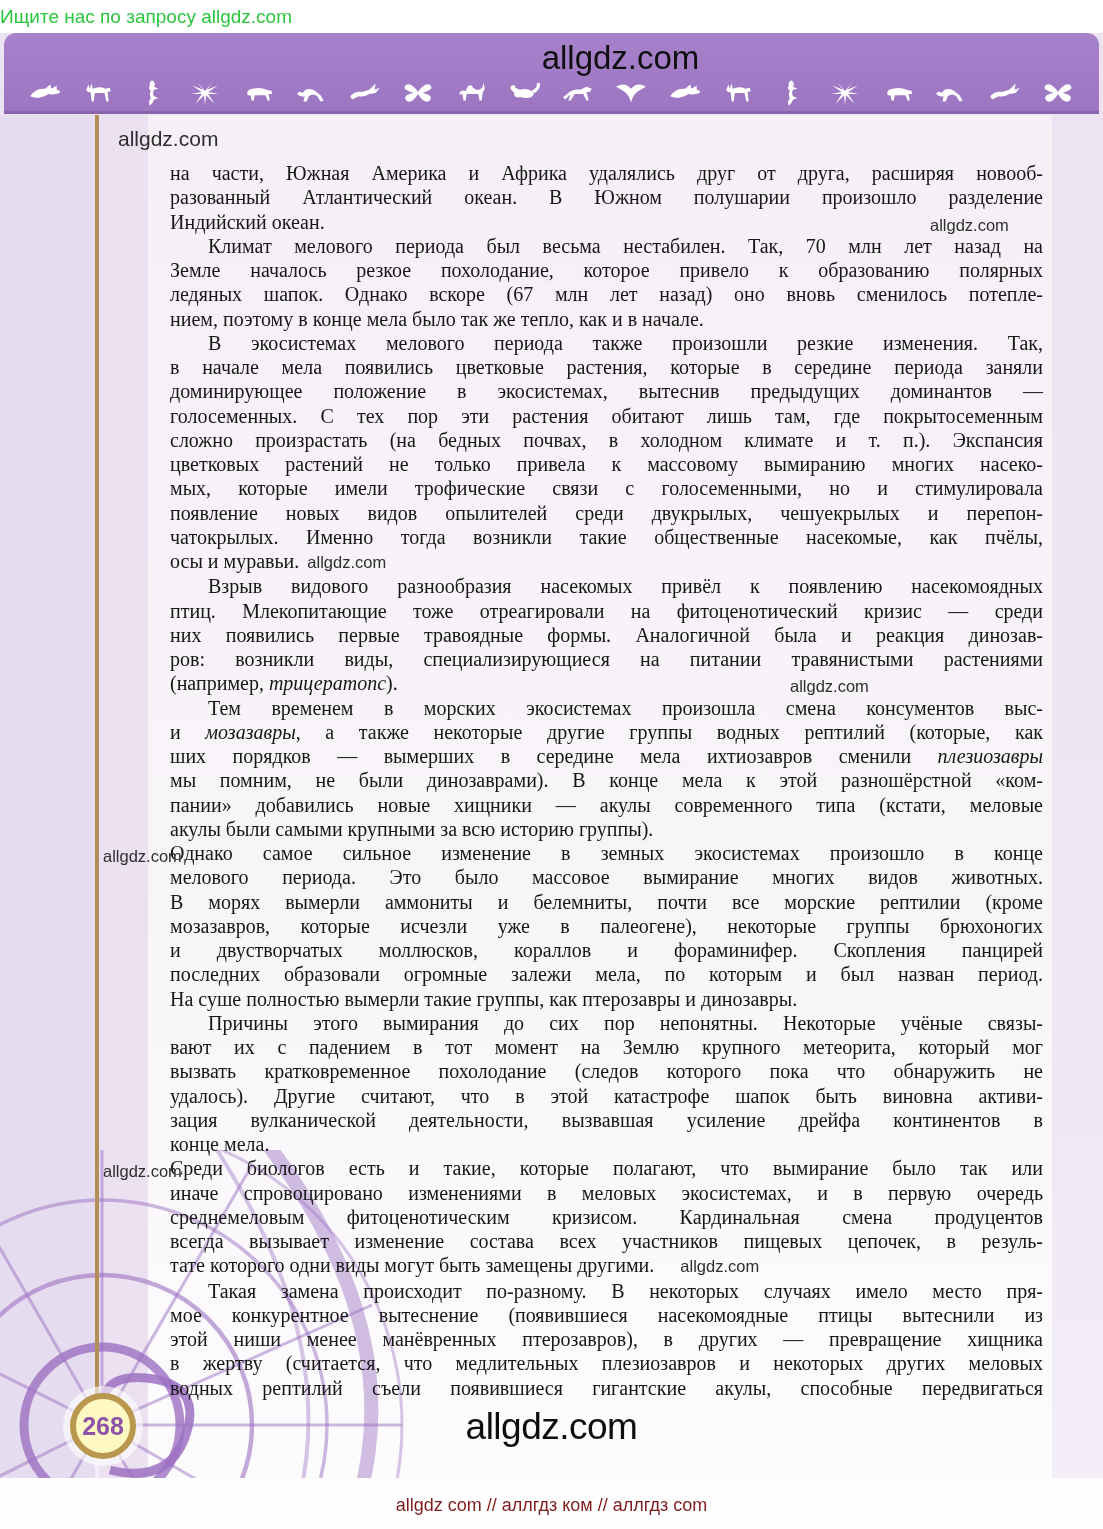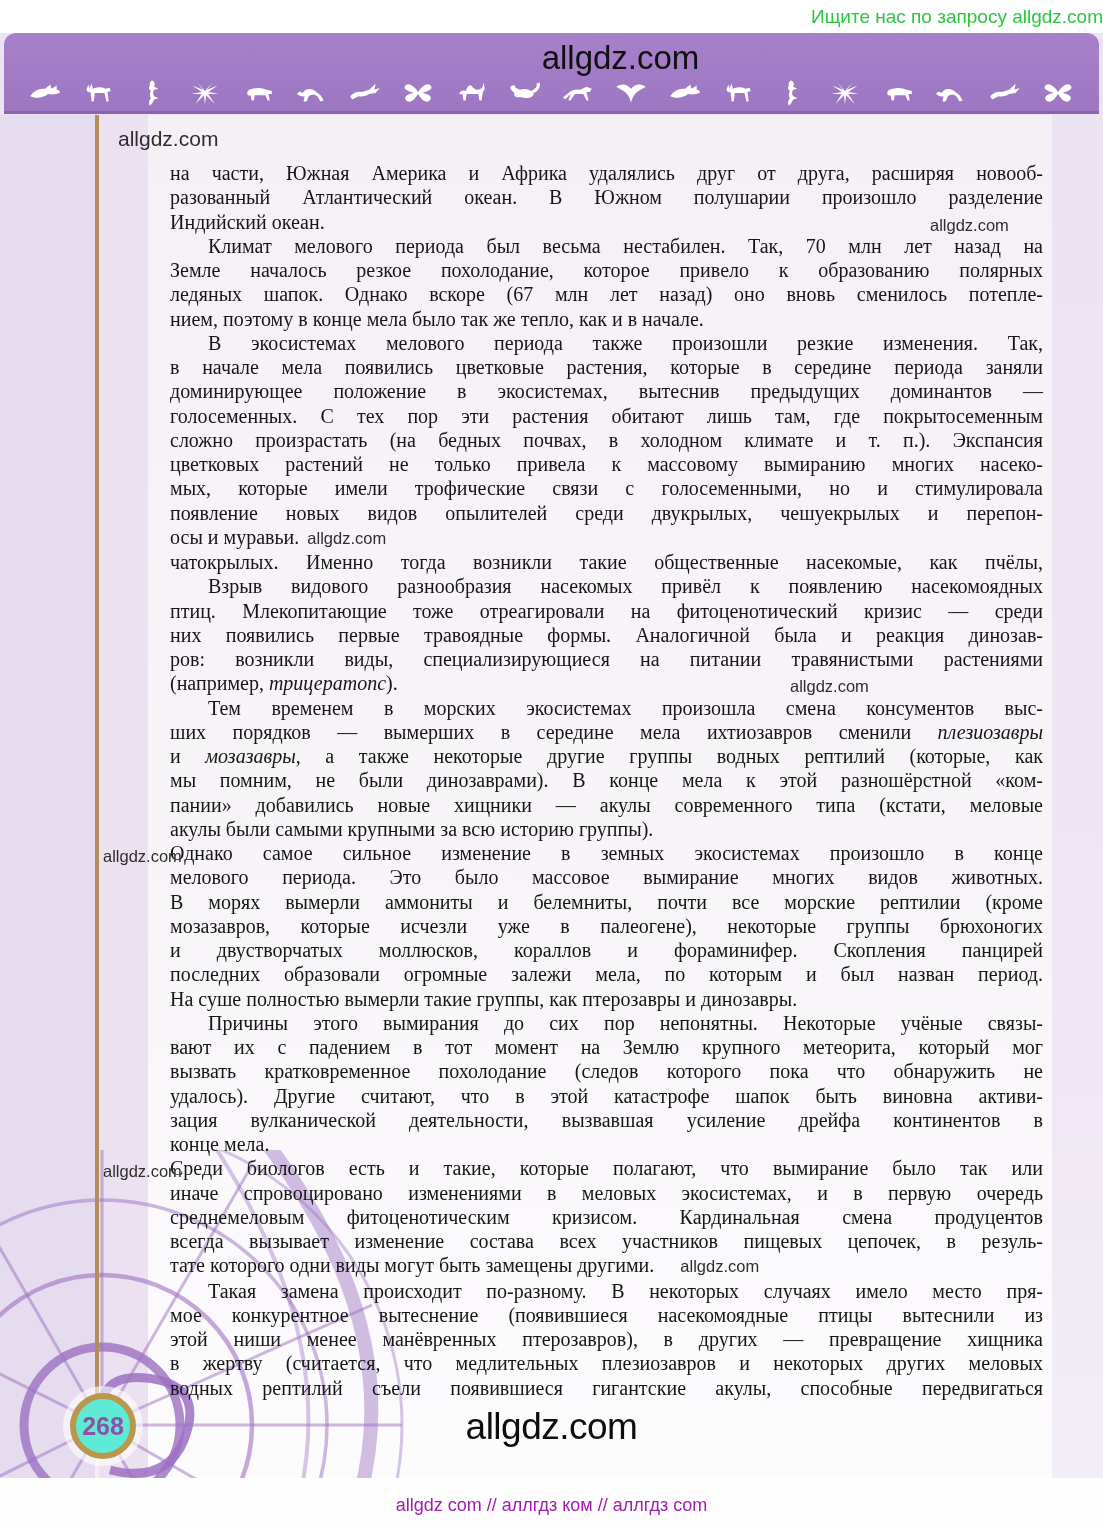--- a/index.html
+++ b/index.html
@@ -1,59 +1,59 @@
 <!DOCTYPE html>
 <html><head>
 <meta charset="utf-8">
 <style>
   html,body{margin:0;padding:0;}
   body{width:1103px;height:1529px;position:relative;overflow:hidden;
        background:linear-gradient(180deg,#ece3f2 0%,#eee6f3 60%,#f3eef7 100%);
        font-family:"Liberation Sans",sans-serif;}
   .top-strip{position:absolute;left:0;top:0;width:1103px;height:33px;background:#ffffff;}
-  .top-note{position:absolute;left:0;top:6px;width:100%;text-align:right;
+  .top-note{position:absolute;left:0;top:6px;width:100%;text-align:left;
             font-size:19px;color:#2cc63e;}
   .purple-bar{position:absolute;left:4px;top:33px;width:1095px;height:81px;
               background:linear-gradient(180deg,#aондо 0,#fff 0);}
   .purple-bar{background:linear-gradient(180deg,#a881cb 0%,#9d76c2 100%);
               border-radius:12px 12px 0 0;border-bottom:3px solid #8a62ae;box-sizing:border-box;}
   .bar-title{position:absolute;left:0;top:6px;width:100%;box-sizing:border-box;
              padding-left:138px;text-align:center;font-size:33px;color:#101010;}
   .icon-row{position:absolute;left:0;right:0;bottom:5px;display:flex;
             justify-content:space-between;align-items:flex-end;padding:0 24px;}
   .ai{display:block;width:34px;height:26px;}
   .ai svg{display:block;width:100%;height:100%;}
   .ai path{fill:#ffffff;}
   .bg-left{position:absolute;left:0;top:115px;width:95px;height:1414px;background:#e6dcef;}
   .bg-mid{position:absolute;left:99px;top:115px;width:49px;height:1414px;background:#ebe1f0;}
   .gold-line{position:absolute;left:95px;top:115px;width:4px;height:1283px;background:#b48e57;z-index:4;}
   .panel{position:absolute;left:148px;top:115px;width:904px;height:1414px;
          background:linear-gradient(180deg,#f5f0f6 0%,#f8f5f9 55%,#fdfcfd 100%);}
   #decor{position:absolute;left:-60px;top:1150px;width:560px;height:345px;z-index:2;}
   .badge{position:absolute;left:70px;top:1393px;width:54px;height:54px;border-radius:50%;
-         background:#5eead4;border:6px solid #b9984e;z-index:5;
+         background:#fef9c3;border:6px solid #b9984e;z-index:5;
          box-shadow:0 0 0 7px rgba(255,255,255,.6);
          display:flex;align-items:center;justify-content:center;
          font-size:25px;font-weight:bold;color:#8d51a8;}
   .cwm{position:absolute;left:118px;top:127px;font-size:21px;color:#333333;z-index:6;}
   #textcol{position:absolute;left:170px;top:161px;width:873px;z-index:3;
            font-family:"Liberation Serif",serif;font-size:20px;line-height:24.25px;color:#161616;}
   .line{text-align:justify;text-align-last:justify;position:relative;white-space:normal;}
   .line.end{text-align-last:left;}
   .line.ind{padding-left:38px;}
   .line i{font-style:italic;}
   .wm{font-family:"Liberation Sans",sans-serif;font-size:16.5px;color:#2e2e2e;font-style:normal;}
   .mwm{position:absolute;left:-67px;top:3px;}
   .awm{position:absolute;top:3px;}
   .iwm{margin-left:10px;}
   .big-wm{position:absolute;left:0;top:1406px;width:100%;text-align:center;
           font-size:37px;color:#0d0d0d;z-index:6;letter-spacing:-0.5px;}
   .foot-band{position:absolute;left:0;top:1478px;width:1103px;height:51px;background:#fefefe;z-index:5;}
   .footer-line{position:absolute;left:0;top:1495px;width:100%;text-align:center;
-               font-size:18px;color:#a21caf;z-index:6;}
+               font-size:18px;color:#7f1d1d;z-index:6;}
 </style>
 </head>
 <body>
 
 <div class="top-strip"></div>
 <div class="top-note">Ищите нас по запросу allgdz.com</div>
 
 <div class="purple-bar">
   <div class="bar-title">allgdz.com</div>
   <div class="icon-row" id="icon-row">
@@ -203,34 +203,34 @@
     </div>
     <div>
       <div class="line ind">В экосистемах мелового периода также произошли резкие изменения. Так,</div>
       <div class="line">в начале мела появились цветковые растения, которые в середине периода заняли</div>
       <div class="line">доминирующее положение в экосистемах, вытеснив предыдущих доминантов —</div>
       <div class="line">голосеменных. С тех пор эти растения обитают лишь там, где покрытосеменным</div>
       <div class="line">сложно произрастать (на бедных почвах, в холодном климате и т. п.). Экспансия</div>
       <div class="line">цветковых растений не только привела к массовому вымиранию многих насеко-</div>
       <div class="line">мых, которые имели трофические связи с голосеменными, но и стимулировала</div>
       <div class="line">появление новых видов опылителей среди двукрылых, чешуекрылых и перепон-</div>
+      <div class="line">чатокрылых. Именно тогда возникли такие общественные насекомые, как пчёлы,</div>
       <div class="line end">осы и муравьи.<span class="wm iwm" style="margin-left: 8px;">allgdz.com</span></div>
-      <div class="line">чатокрылых. Именно тогда возникли такие общественные насекомые, как пчёлы,</div>
     </div>
     <div>
       <div class="line ind">Взрыв видового разнообразия насекомых привёл к появлению насекомоядных</div>
       <div class="line">птиц. Млекопитающие тоже отреагировали на фитоценотический кризис — среди</div>
       <div class="line">них появились первые травоядные формы. Аналогичной была и реакция динозав-</div>
       <div class="line">ров: возникли виды, специализирующиеся на питании травянистыми растениями</div>
       <div class="line end"><span>(например, </span><i>трицератопс</i><span>).</span><span class="wm awm" style="left: 620px;">allgdz.com</span></div>
     </div>
     <div>
       <div class="line ind">Тем временем в морских экосистемах произошла смена консументов выс-</div>
+      <div class="line"><span>и </span><i>мозазавры</i><span>, а также некоторые другие группы водных рептилий (которые, как</span></div>
       <div class="line"><span>ших порядков — вымерших в середине мела ихтиозавров сменили </span><i>плезиозавры</i></div>
-      <div class="line"><span>и </span><i>мозазавры</i><span>, а также некоторые другие группы водных рептилий (которые, как</span></div>
       <div class="line">мы помним, не были динозаврами). В конце мела к этой разношёрстной «ком-</div>
       <div class="line">пании» добавились новые хищники — акулы современного типа (кстати, меловые</div>
       <div class="line end">акулы были самыми крупными за всю историю группы).</div>
     </div>
     <div>
       <div class="line"><span class="wm mwm">allgdz.com</span>Однако самое сильное изменение в земных экосистемах произошло в конце</div>
       <div class="line">мелового периода. Это было массовое вымирание многих видов животных.</div>
       <div class="line">В морях вымерли аммониты и белемниты, почти все морские рептилии (кроме</div>
       <div class="line">мозазавров, которые исчезли уже в палеогене), некоторые группы брюхоногих</div>
       <div class="line">и двустворчатых моллюсков, кораллов и фораминифер. Скопления панцирей</div>

